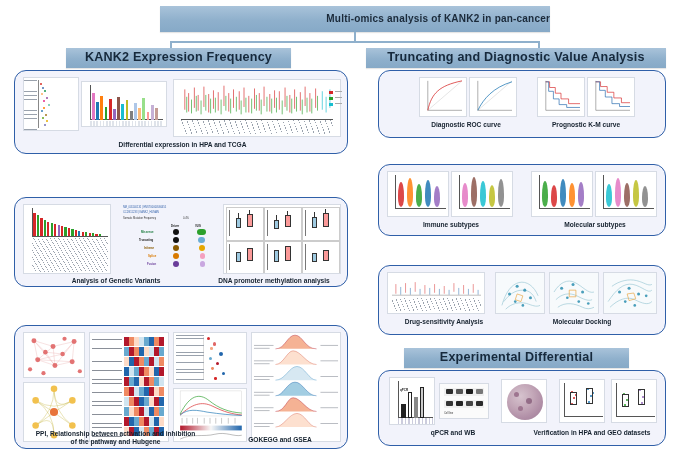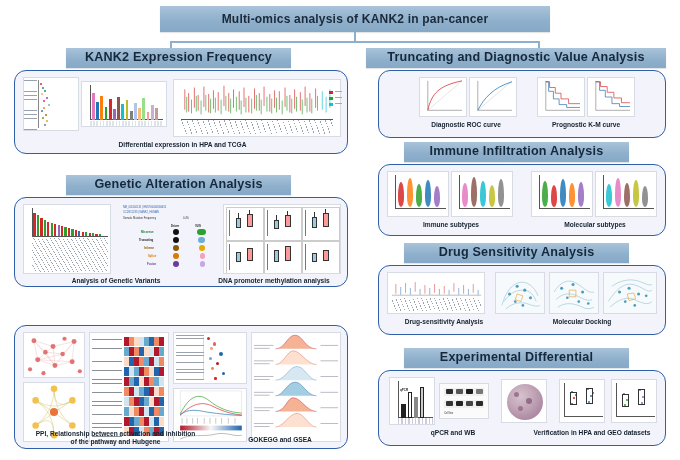--- a/index.html
+++ b/index.html
@@ -17,21 +17,21 @@
     position:absolute;
     background:linear-gradient(180deg,#a9c3da 0%,#8fb0cc 55%,#86a9c7 100%);
     color:#1b2a3a;
     display:flex;align-items:center;justify-content:center;
     font-weight:700;
     letter-spacing:.2px;
     box-shadow:0 1px 1px rgba(0,0,0,.10);
     text-align:center;
     line-height:1.05;
   }
-  .banner.main{font-size:12px;}
+  .banner.main{font-size:10px;justify-content:flex-end;}
   .banner.sect{font-size:12.6px;font-weight:600;color:#16293c;}
 
   
   .panel{
     position:absolute;
     background:#f2f3fb;
     border:1.4px solid #2f5fa8;
     border-radius:12px;
     box-sizing:border-box;
   }
@@ -175,23 +175,20 @@
       <div style="position:absolute;left:2px;top:8px;width:4px;height:3px;background:#2ca02c;"></div>
       <div style="position:absolute;left:2px;top:14px;width:4px;height:3px;background:#17becf;"></div>
       <div style="position:absolute;left:8px;top:2px;width:7px;height:1px;background:#aaa;"></div>
       <div style="position:absolute;left:8px;top:8px;width:7px;height:1px;background:#aaa;"></div>
       <div style="position:absolute;left:8px;top:14px;width:7px;height:1px;background:#aaa;"></div>
     </div>
 
     <div class="cap" style="left:40px;top:70px;width:255px;">Differential expression in HPA and TCGA</div>
   </div>
 
-  <div class="banner sect" style="left:66px;top:175px;width:225px;height:20px;">
-    <span>Genetic Alteration Analysis</span>
-  </div>
 
   <div class="panel" style="left:14px;top:197px;width:334px;height:90px;">
 
     <div class="thumb" style="left:8px;top:6px;width:88px;height:70px;">
       <div style="position:absolute;left:8px;top:3px;width:0.6px;height:28px;background:#555;"></div>
       <div style="position:absolute;left:8px;top:31px;right:2px;height:0.6px;background:#555;"></div>
       <div class="bar" style="bottom:auto;top:8px;left:11%;width:2.6%;height:23px;background:#d62728;"></div>
       <div class="bar" style="bottom:auto;top:10px;left:15%;width:2.6%;height:21px;background:#2ca02c;"></div>
       <div class="bar" style="bottom:auto;top:13px;left:19%;width:2.6%;height:18px;background:#d62728;"></div>
       <div class="bar" style="bottom:auto;top:15px;left:23%;width:2.6%;height:16px;background:#2ca02c;"></div>
@@ -539,23 +536,20 @@
         <path d="M8 34 L44 34 M8 34 L8 3" stroke="#555" stroke-width="0.5" fill="none"></path>
         <path d="M8 4 L13 4 L13 9 L20 9 L20 15 L27 15 L27 21 L35 21 L35 26 L44 26" stroke="#d62728" stroke-width="0.7" fill="none"></path>
         <path d="M8 4 L12 4 L12 13 L18 13 L18 20 L25 20 L25 27 L33 27 L33 30 L44 30" stroke="#2166ac" stroke-width="0.7" fill="none"></path>
       </svg>
     </div>
 
     <div class="cap" style="left:32px;top:50px;width:110px;">Diagnostic ROC curve</div>
     <div class="cap" style="left:152px;top:50px;width:110px;">Prognostic K-M curve</div>
   </div>
 
-  <div class="banner sect" style="left:404px;top:142px;width:225px;height:20px;">
-    <span>Immune Infiltration Analysis</span>
-  </div>
 
   <div class="panel" style="left:378px;top:164px;width:288px;height:72px;">
 
     <div class="thumb" style="left:8px;top:6px;width:62px;height:46px;">
       <div style="position:absolute;left:7px;top:3px;bottom:8px;width:0.5px;background:#555;"></div>
       <div style="position:absolute;left:7px;bottom:8px;right:2px;height:0.5px;background:#555;"></div>
       <div class="vio" style="left:16%;top:22%;width:11%;height:58%;background:#d62728;opacity:.85;"></div>
       <div class="vio" style="left:31%;top:14%;width:11%;height:66%;background:#ff7f0e;opacity:.85;"></div>
       <div class="vio" style="left:46%;top:28%;width:11%;height:52%;background:#2ca02c;opacity:.85;"></div>
       <div class="vio" style="left:61%;top:18%;width:11%;height:62%;background:#1f77b4;opacity:.85;"></div>
@@ -587,23 +581,20 @@
       <div class="vio" style="left:31%;top:14%;width:11%;height:66%;background:#e377c2;opacity:.85;"></div>
       <div class="vio" style="left:46%;top:24%;width:11%;height:56%;background:#8c564b;opacity:.85;"></div>
       <div class="vio" style="left:61%;top:18%;width:11%;height:62%;background:#bcbd22;opacity:.85;"></div>
       <div class="vio" style="left:76%;top:32%;width:11%;height:48%;background:#7f7f7f;opacity:.85;"></div>
     </div>
 
     <div class="cap" style="left:22px;top:56px;width:100px;">Immune subtypes</div>
     <div class="cap" style="left:166px;top:56px;width:100px;">Molecular subtypes</div>
   </div>
 
-  <div class="banner sect" style="left:404px;top:243px;width:225px;height:20px;">
-    <span>Drug Sensitivity Analysis</span>
-  </div>
 
   <div class="panel" style="left:378px;top:265px;width:288px;height:70px;">
 
     <div class="thumb" style="left:8px;top:6px;width:98px;height:42px;">
       <div style="position:absolute;left:4px;top:3px;right:3px;height:20px;">
         <svg class="line-svg" viewBox="0 0 92 20">
           <g stroke-width="0.5">
             <path d="M4 18 L4 8" stroke="#d62728"></path>
               <path d="M9 19 L9 11" stroke="#2166ac"></path>
             <path d="M14 17 L14 7" stroke="#d62728"></path>

